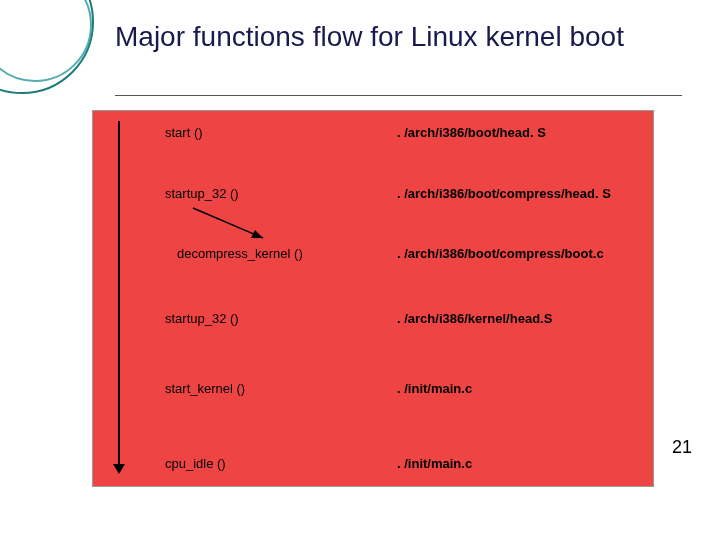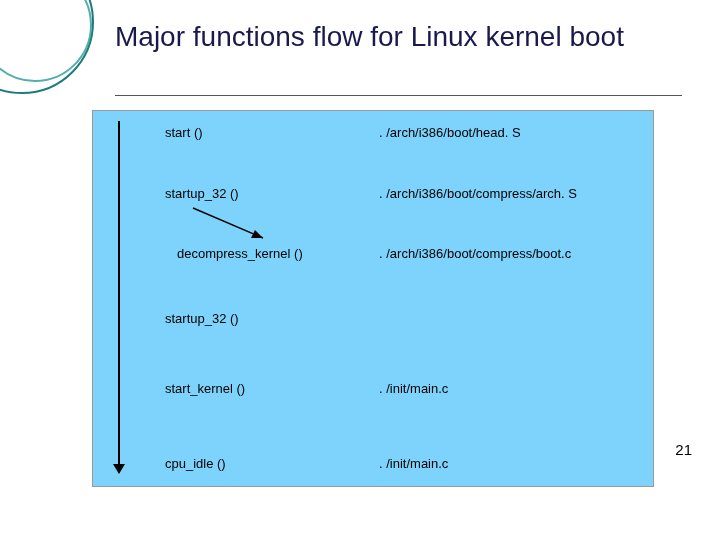--- a/index.html
+++ b/index.html
@@ -3,28 +3,28 @@
 <meta charset="utf-8">
 <style>
   html,body{margin:0;padding:0;width:720px;height:540px;background:#fff;font-family:Arial,Helvetica,sans-serif;overflow:hidden;}
   .slide{position:relative;width:720px;height:472px;border-radius:29px;}
   .corner-deco{position:absolute;left:-50px;top:-50px;width:140px;height:140px;pointer-events:none;}
   .ring{position:absolute;border-radius:50%;border:2px solid #2a8c8c;}
   .ring1{width:140px;height:140px;left:0;top:0;border-color:#1f7a7a;}
   .ring2{width:110px;height:110px;left:28px;top:18px;border-color:#2a9a9a;opacity:.8;}
   .title{position:absolute;left:115px;top:20px;right:50px;color:#19194d;font-size:28px;line-height:1.2;}
   .title-underline{position:absolute;left:115px;top:95px;right:38px;height:1px;background:#555;}
-  .diagram-box{position:absolute;left:92px;top:110px;width:560px;height:375px;border:1px solid #9a9a9a;background:#7dd3fc;}
+  .diagram-box{position:absolute;left:92px;top:110px;width:560px;height:375px;border:1px solid #9a9a9a;background:#ef4444;}
   .timeline-arrow{position:absolute;left:25px;top:10px;height:345px;width:2px;background:#000;}
   .timeline-arrow:after{content:"";position:absolute;left:-5px;bottom:-8px;border-left:6px solid transparent;border-right:6px solid transparent;border-top:10px solid #000;}
   .row{position:absolute;left:0;right:0;height:24px;font-size:13px;color:#000;}
   .func{position:absolute;left:72px;}
-  .path{position:absolute;left:286px;}
+  .path{position:absolute;left:304px;font-weight:bold;}
   .branch{position:absolute;}
-  .pagenum{position:absolute;right:28px;bottom:14px;font-size:15px;color:#000;}
+  .pagenum{position:absolute;right:28px;bottom:14px;font-size:18px;color:#000;}
 </style>
 </head>
 <body>
 
 <div class="slide">
 
   <div class="corner-deco">
     <div class="ring ring1"></div>
     <div class="ring ring2"></div>
   </div>
@@ -36,35 +36,36 @@
 
     <div class="timeline-arrow"></div>
 
     <div class="row" style="top:14px">
       <span class="func">start ()</span>
       <span class="path">. /arch/i386/boot/head. S</span>
     </div>
 
     <div class="row" style="top:75px">
       <span class="func">startup_32 ()</span>
-      <span class="path">. /arch/i386/boot/compress/arch. S</span>
+      <span class="path">. /arch/i386/boot/compress/head. S</span>
     </div>
 
     <svg class="branch" style="left:95px;top:92px;width:90px;height:45px">
       <line x1="5" y1="5" x2="75" y2="35" stroke="#000" stroke-width="1.5"></line>
       <polygon points="75,35 67,27 63,35" fill="#000"></polygon>
     </svg>
 
     <div class="row" style="top:135px">
       <span class="func" style="left:84px">decompress_kernel ()</span>
       <span class="path">. /arch/i386/boot/compress/boot.c</span>
     </div>
 
     <div class="row" style="top:200px">
       <span class="func">startup_32 ()</span>
+      <span class="path">. /arch/i386/kernel/head.S</span>
     </div>
 
     <div class="row" style="top:270px">
       <span class="func">start_kernel ()</span>
       <span class="path">. /init/main.c</span>
     </div>
 
     <div class="row" style="top:345px">
       <span class="func">cpu_idle ()</span>
       <span class="path">. /init/main.c</span>

